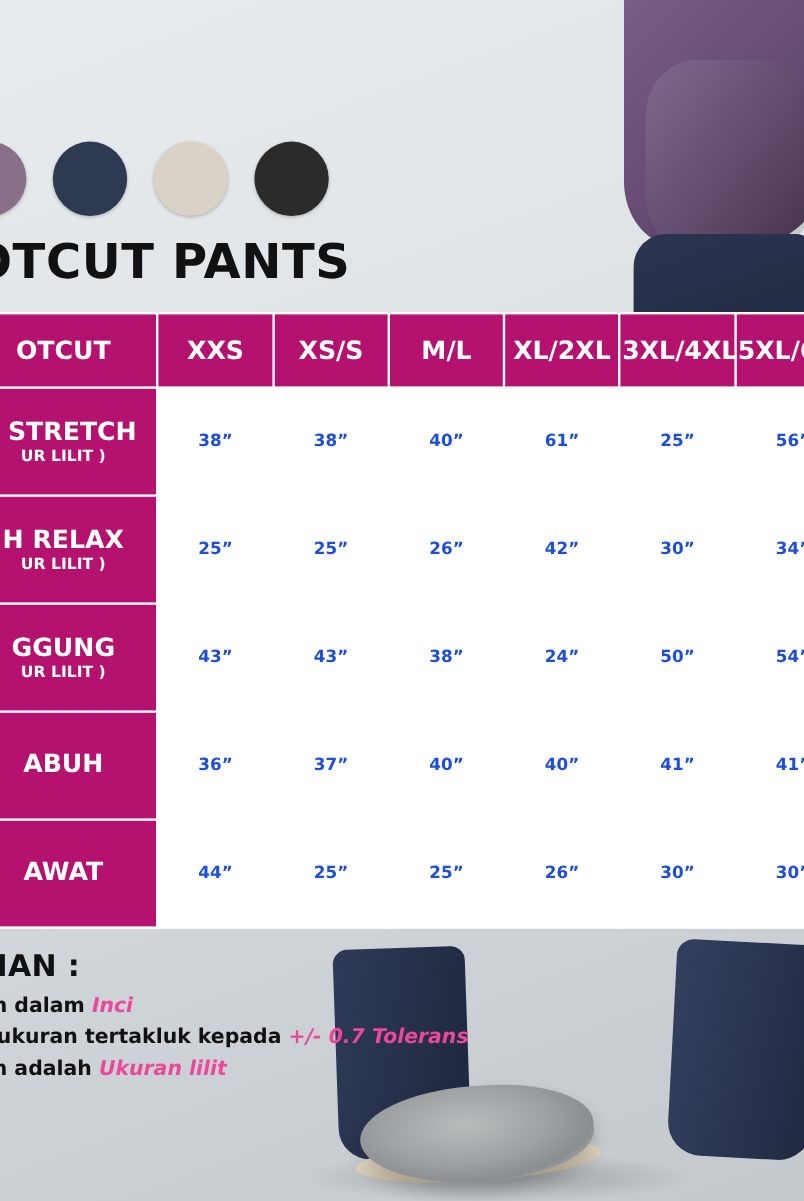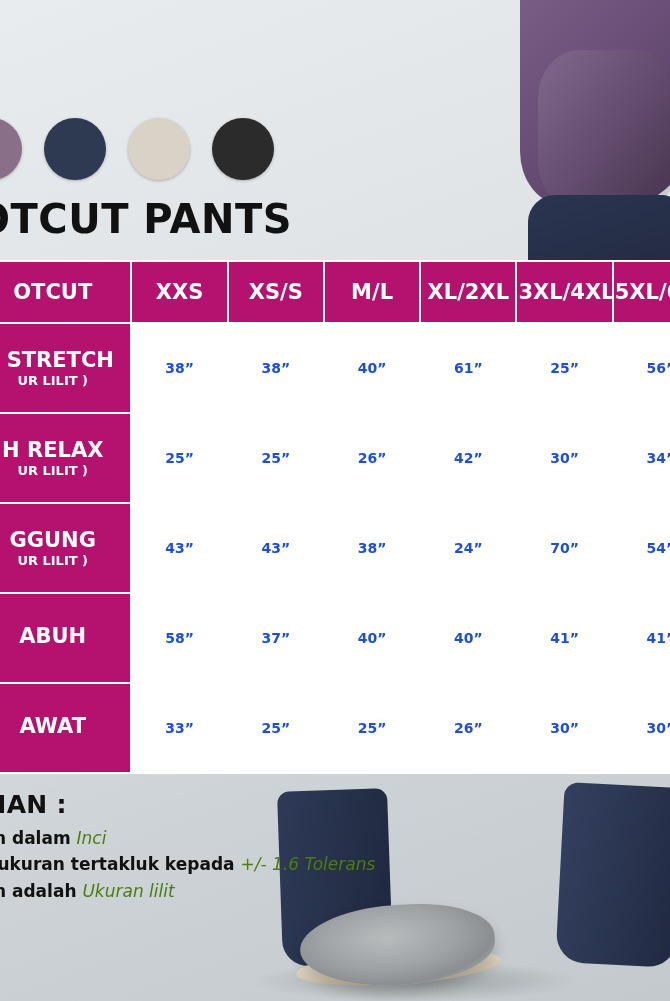--- a/index.html
+++ b/index.html
@@ -186,23 +186,23 @@
     letter-spacing: 0.3px;
   }
   .note-line {
     font-size: 17px;
     font-weight: 700;
     color: #111111;
     line-height: 1.55;
     white-space: nowrap;
   }
   .em-pink {
-    color: #4d7c0f;
+    color: #ec4899;
     font-style: italic;
-    font-weight: 400;
+    font-weight: 700;
   }
 </style>
 </head>
 <body>
 
 <div id="photo-bg">
   <div id="model-top"></div>
   <div id="model-pants-top"></div>
   <div id="leg-left"></div>
   <div id="leg-right"></div>
@@ -268,54 +268,54 @@
     </tr>
     <tr>
       <th class="rowlabel">
         <span class="main">GGUNG</span>
         <span class="sub">UR LILIT )</span>
       </th>
       <td>43”</td>
       <td>43”</td>
       <td>38”</td>
       <td>24”</td>
-      <td>70”</td>
+      <td>50”</td>
       <td>54”</td>
     </tr>
     <tr>
       <th class="rowlabel">
         <span class="main">ABUH</span>
         <span class="sub"></span>
       </th>
-      <td>58”</td>
+      <td>36”</td>
       <td>37”</td>
       <td>40”</td>
       <td>40”</td>
       <td>41”</td>
       <td>41”</td>
     </tr>
     <tr>
       <th class="rowlabel">
         <span class="main">AWAT</span>
         <span class="sub"></span>
       </th>
-      <td>33”</td>
+      <td>44”</td>
       <td>25”</td>
       <td>25”</td>
       <td>26”</td>
       <td>30”</td>
       <td>30”</td>
     </tr>
   </tbody>
 </table>
 
 <div id="notes">
   <div id="notes-title">ATIAN :</div>
   <div class="note-line">
     <span>uran dalam </span><span class="em-pink">Inci</span>
   </div>
   <div class="note-line">
-    <span>iap ukuran tertakluk kepada </span><span class="em-pink">+/- 1.6 Tolerans</span>
+    <span>iap ukuran tertakluk kepada </span><span class="em-pink">+/- 0.7 Tolerans</span>
   </div>
   <div class="note-line">
     <span>uran adalah </span><span class="em-pink">Ukuran lilit</span>
   </div>
 </div>
 
 </body></html>

